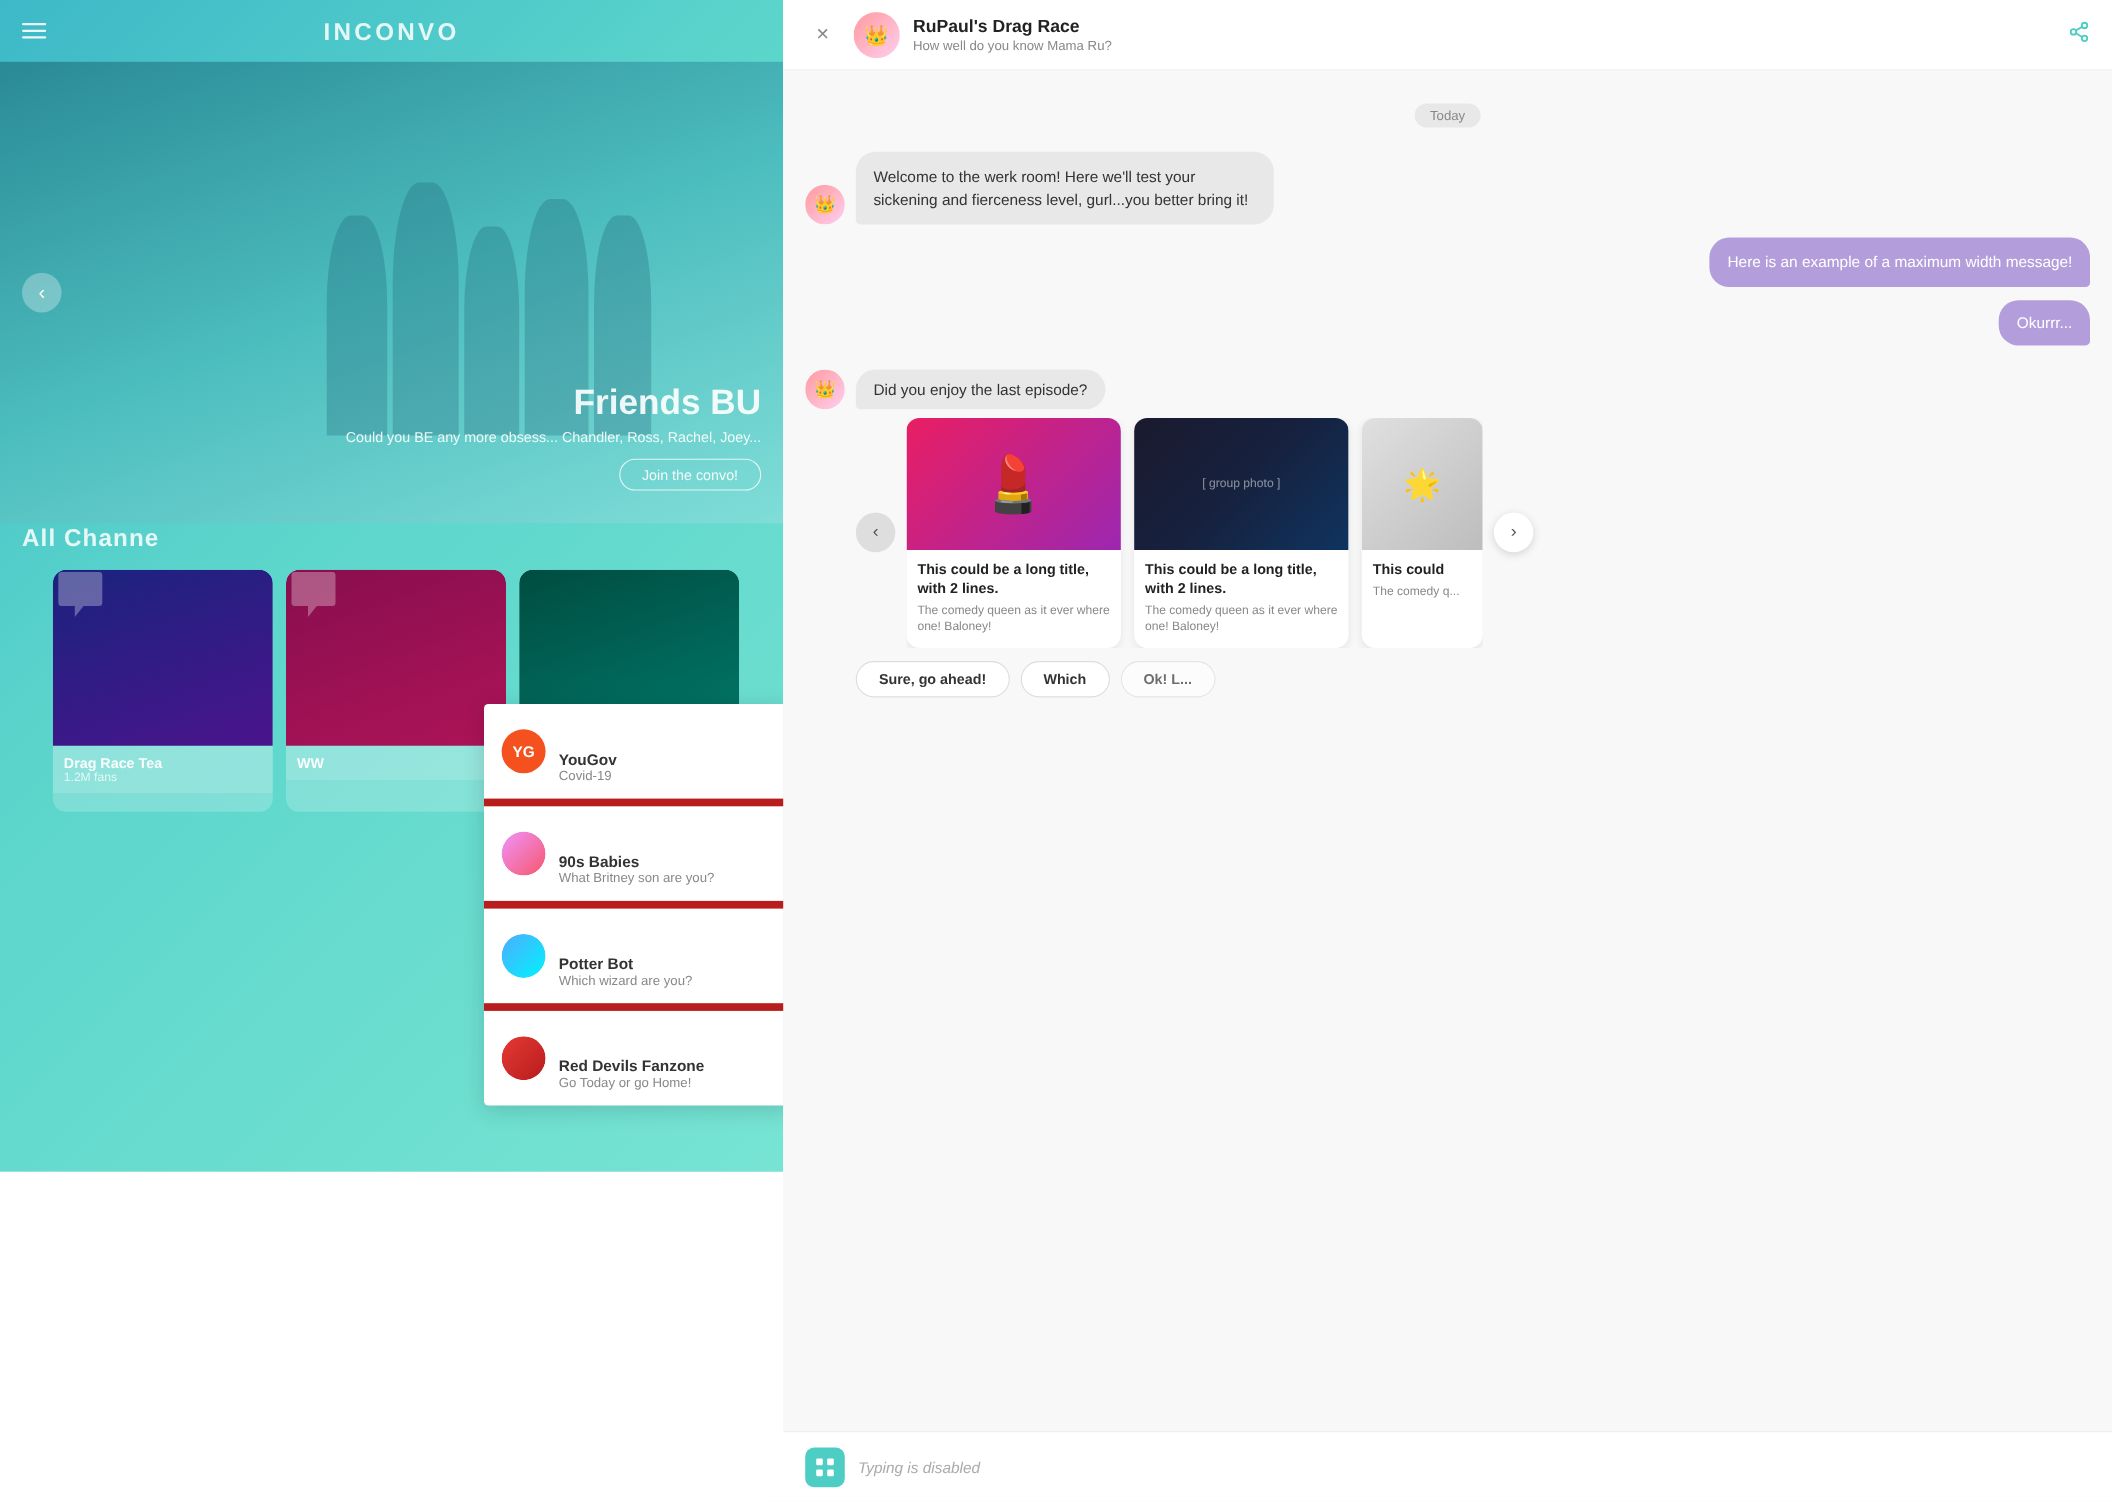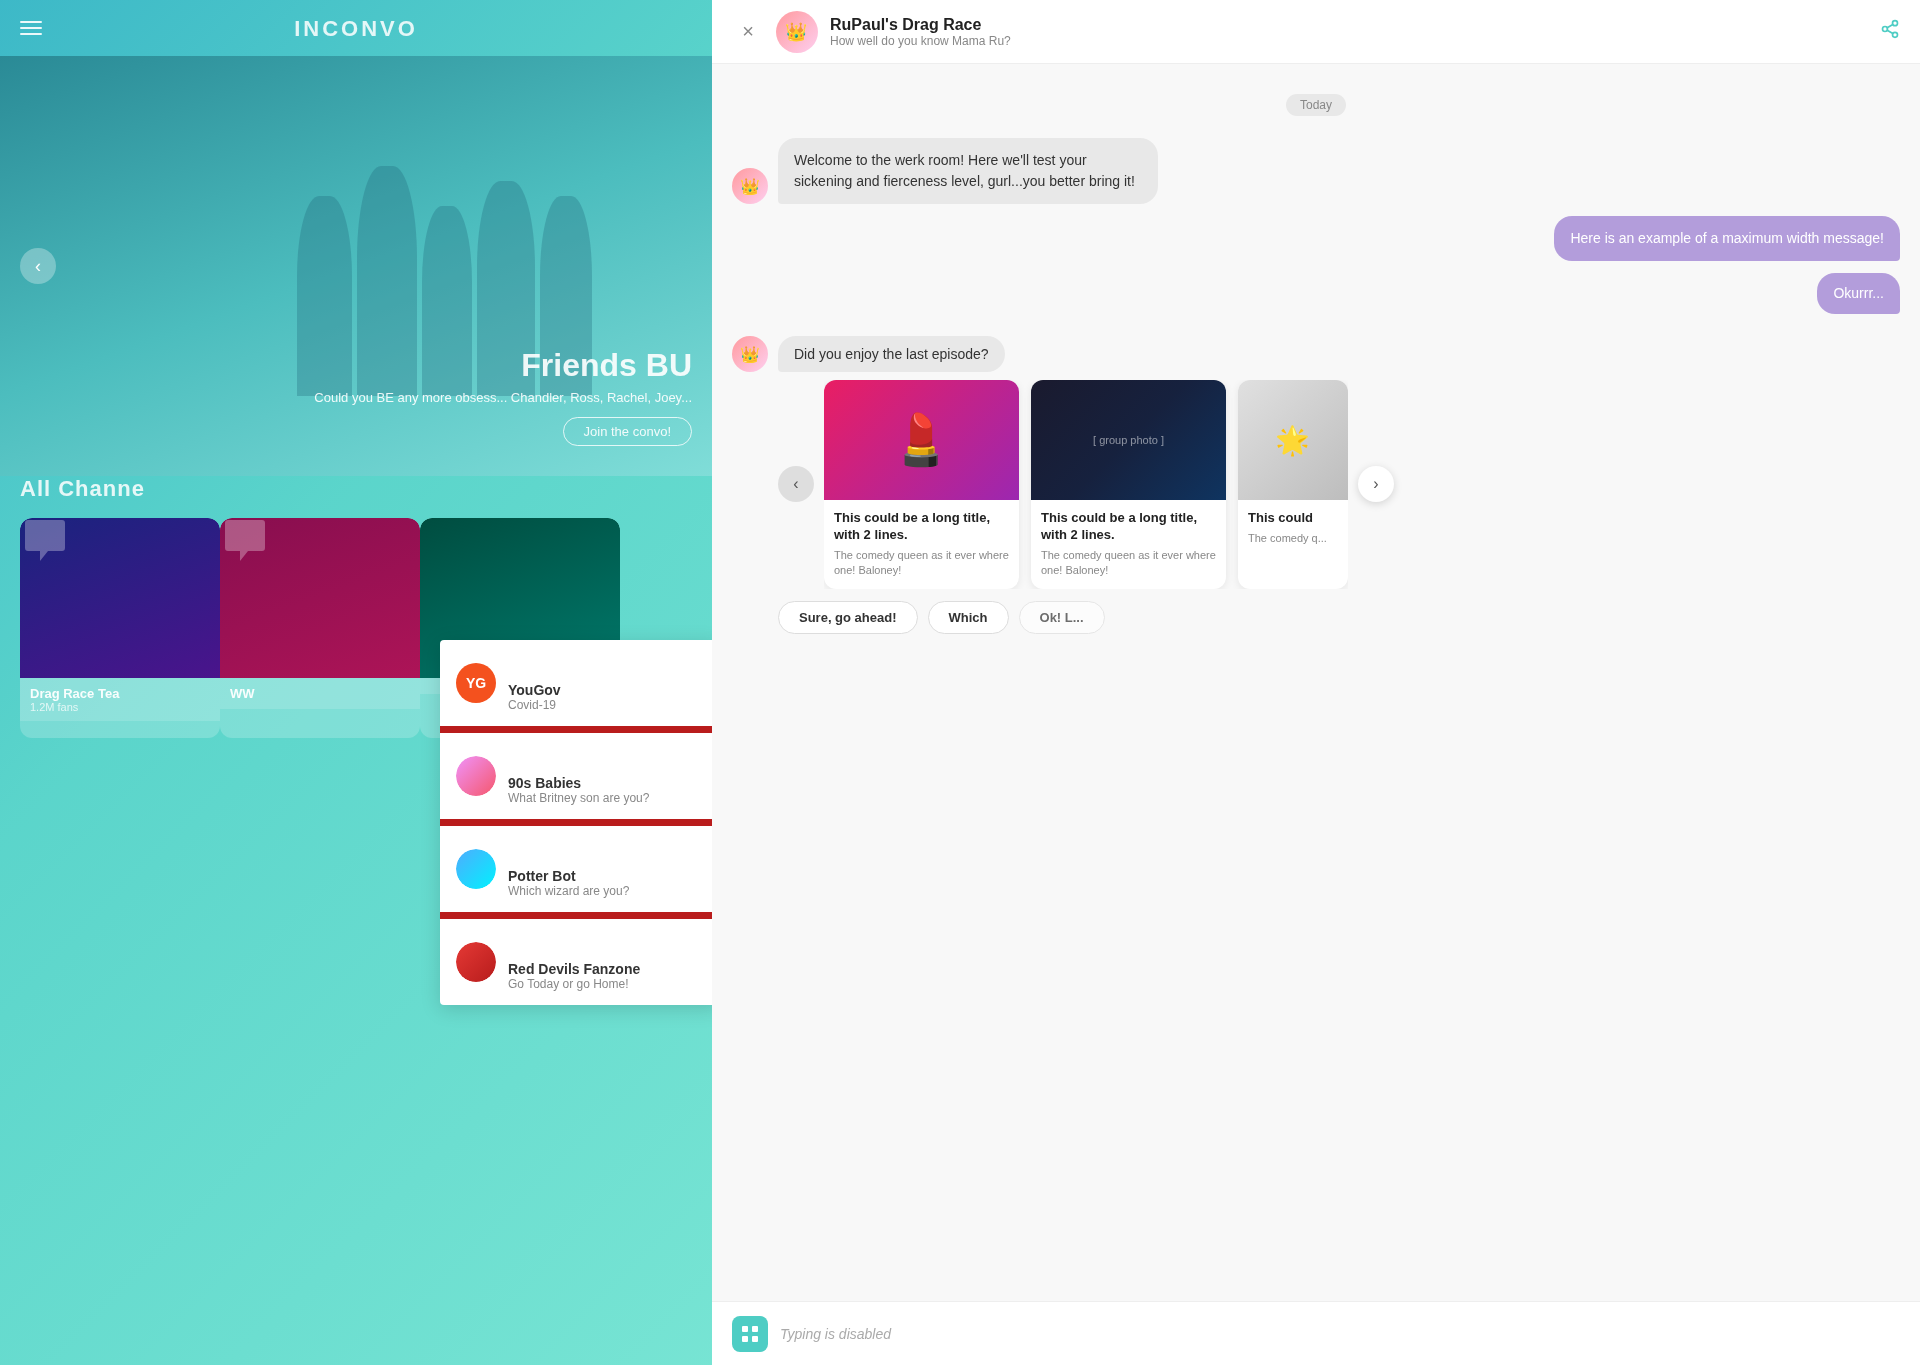--- a/index.html
+++ b/index.html
@@ -1,21 +1,21 @@
 <!DOCTYPE html>
 <html><head>
   <meta charset="utf-8">
   <style>
     * { box-sizing: border-box; margin: 0; padding: 0; }
     body { font-family: -apple-system, BlinkMacSystemFont, 'Segoe UI', sans-serif; width: 1920px; height: 1365px; overflow: hidden; display: flex; }
 
     
     .left-panel {
       width: 712px;
-      height: 1365px;
+      height: 1065px;
       position: relative;
       background: #4ecdc4;
       overflow: hidden;
     }
     .left-bg {
       position: absolute;
       inset: 0;
       background: linear-gradient(135deg, #3ab5c8 0%, #5dd6cc 40%, #7ee8d6 100%);
       opacity: 0.85;
     }
@@ -106,20 +106,22 @@
     }
     .channels-title {
       font-size: 22px;
       font-weight: 700;
       color: rgba(255,255,255,0.85);
       margin-bottom: 16px;
       letter-spacing: 1px;
     }
     .channels-grid {
       display: flex;
+      gap: 12px;
+      margin-left: 28px;
     }
     .channel-card {
       width: 200px;
       height: 220px;
       border-radius: 12px;
       overflow: hidden;
       position: relative;
       background: rgba(255,255,255,0.2);
       flex-shrink: 0;
     }

